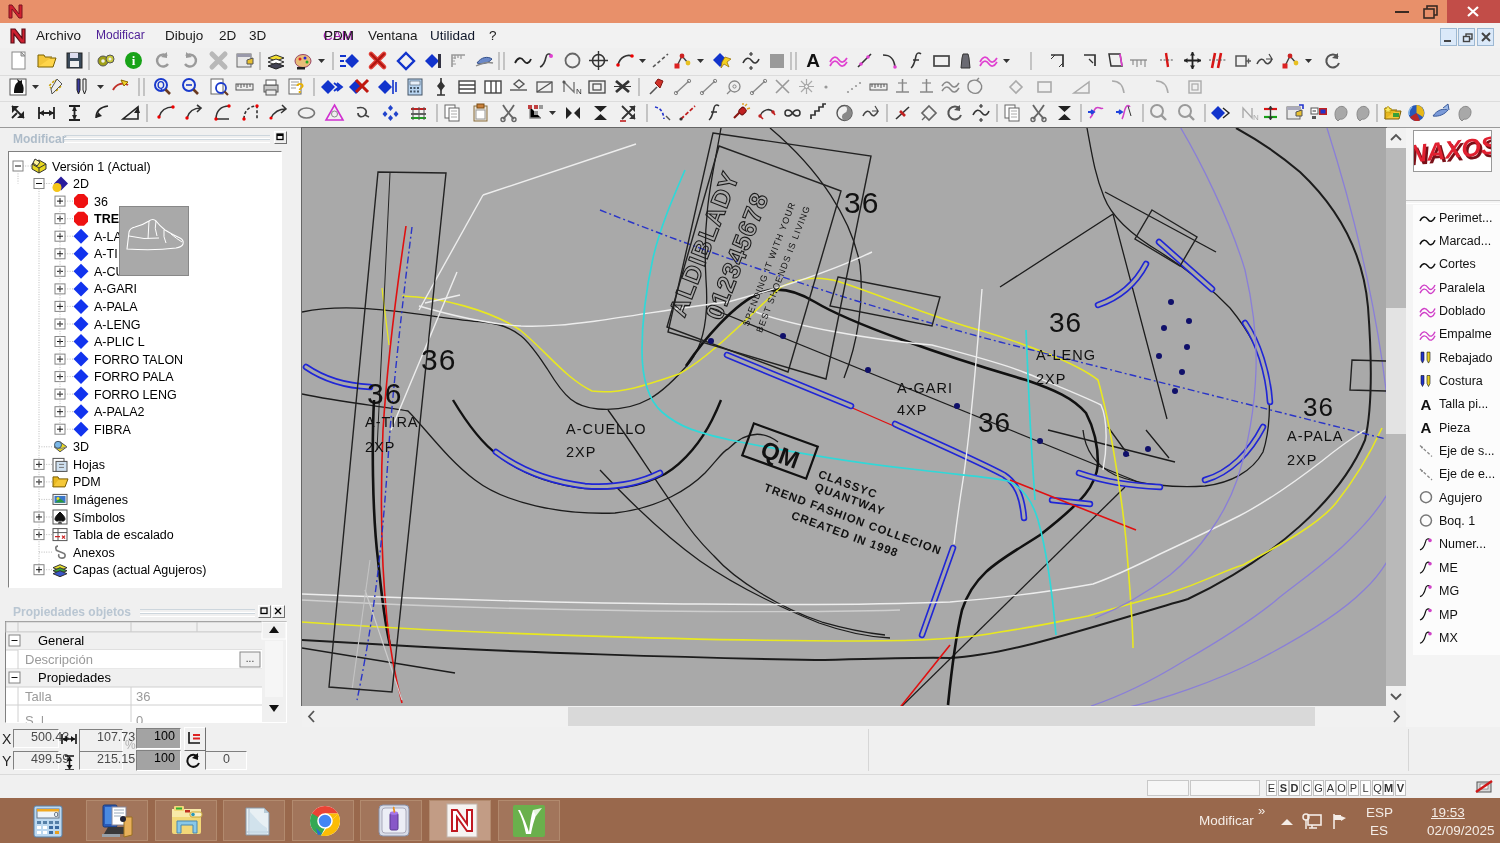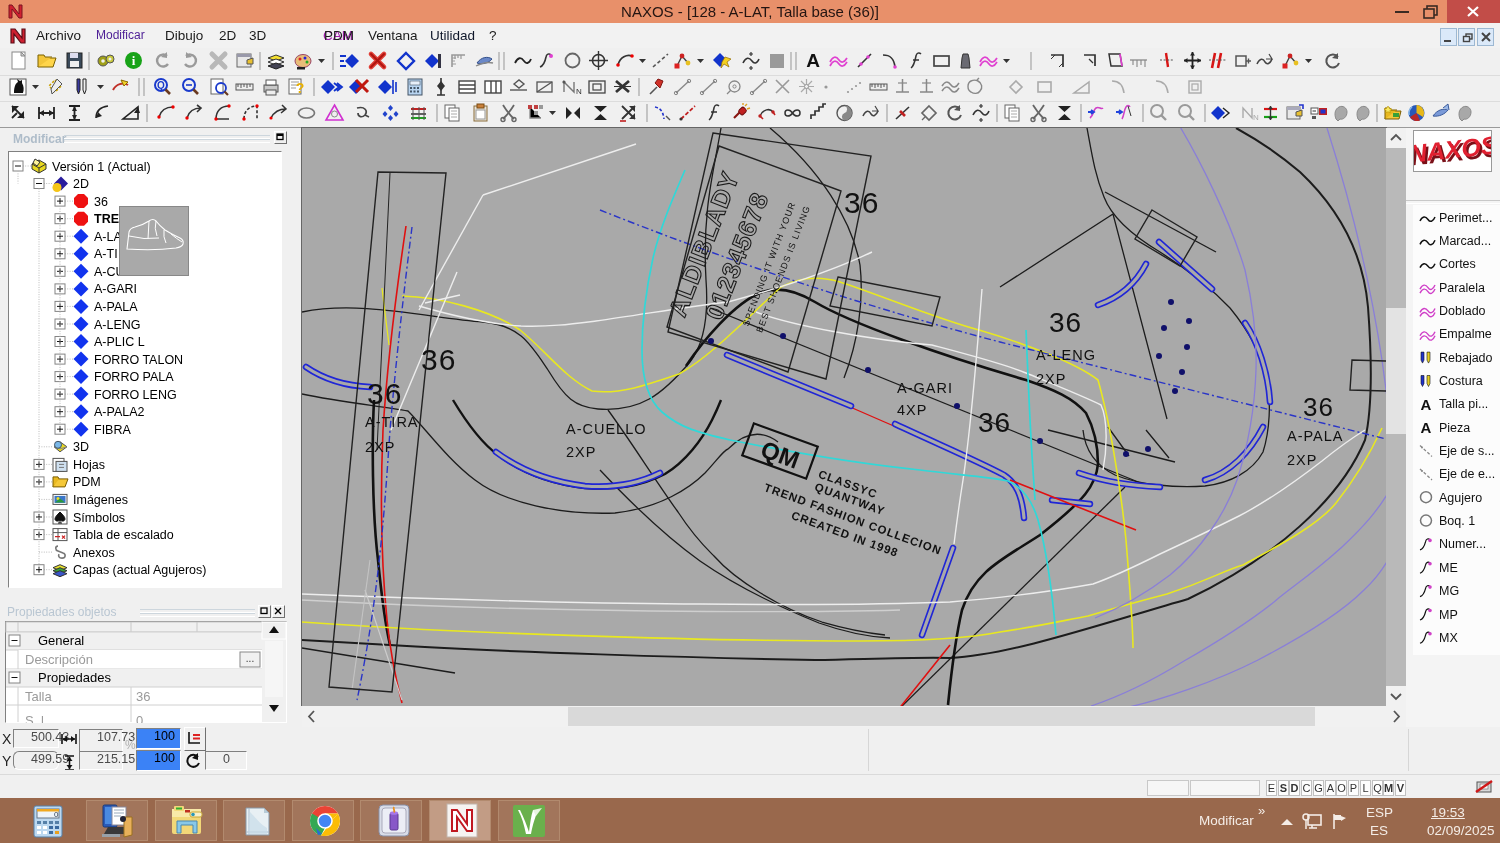--- a/index.html
+++ b/index.html
@@ -1,30 +1,29 @@
 <!DOCTYPE html>
 <html><head><meta charset="utf-8">
 <style>
 html,body{margin:0;padding:0;width:1500px;height:843px;overflow:hidden;
  font-family:"Liberation Sans",sans-serif;background:#f0f0f0;}
 .abs{position:absolute;}
 #root{position:absolute;left:0;top:0;width:1500px;height:843px;}
 .fld{position:absolute;border:1px solid;border-color:#808080 #fff #fff #808080;
  background:#f0f0f0;color:#4a4a4a;font-size:12.5px;padding-left:17px;box-sizing:border-box;}
-.fldw{background:#3b82f6;color:#000;}
+.fldw{background:#a3a3a3;color:#000;}
 </style></head><body>
 <div id="root">
 
 <div class="abs" style="left:0;top:0;width:1500px;height:23px;background:#e8906a;"></div>
 <div class="abs" style="left:7px;top:3px;width:17px;height:17px;">
  <svg width="17" height="17">
         <path d="M2 15 L2 2 L5 2 L12 11 L12 2 L15 2 L15 15 L12 15 L5 6 L5 15 Z" fill="#cf2030" stroke="#7a1520" stroke-width="1"></path>
       </svg>
 </div>
-<div class="abs" style="left:0;top:3px;width:1500px;text-align:center;font-size:15px;color:#241512;">NAXOS - [128 - A-LAT, Talla base (36)]</div>
 <div class="abs" style="left:1395px;top:11px;width:14px;height:2px;background:#3a2a22;"></div>
 <svg class="abs" style="left:1423px;top:5px;" width="16" height="14">
  <rect x="4" y="1" width="10" height="9" fill="none" stroke="#3a2a22" stroke-width="1.6"></rect>
  <rect x="1" y="4" width="10" height="9" fill="#e8906a" stroke="#3a2a22" stroke-width="1.6"></rect>
 </svg>
 <div class="abs" style="left:1447px;top:0;width:53px;height:23px;background:#c24d48;"></div>
 <svg class="abs" style="left:1465px;top:4px;" width="16" height="15">
  <path d="M3 3 L13 12 M13 3 L3 12" stroke="#fff" stroke-width="2.2"></path>
     </svg>
 
@@ -989,21 +988,21 @@
 </svg>
 
 <div class="abs" style="left:119px;top:206px;width:70px;height:70px;background:#a9a9a9;border:1px solid #888;box-sizing:border-box;"></div>
 <svg class="abs" style="left:119px;top:206px;" width="70" height="70">
  <path d="M8 43 L10 26 Q11 22 16 21 Q24 19 30 15 Q34 12 37 15 Q40 19 46 24 Q54 29 61 32 Q65 34 64 38 Q63 41 57 42 Q35 45 8 43 Z" fill="none" stroke="#fff" stroke-width="1.1"></path>
  <path d="M30 15 L29 33 M37 15 Q35 22 38 30 M10 30 Q25 34 40 32" fill="none" stroke="#fff" stroke-width="1"></path>
  <path d="M45 24 Q44 31 47 37 M52 28 Q58 33 63 36" fill="none" stroke="#fff" stroke-width="1"></path>
 </svg>
 
 <div class="abs" style="left:0;top:598px;width:292px;height:129px;background:#f0f0f0;"></div>
-<div class="abs" style="left:7px;top:605px;font-size:12px;font-weight:normal;color:#b9c6d2;">Propiedades objetos</div>
+<div class="abs" style="left:13px;top:605px;font-size:12px;font-weight:bold;color:#b9c6d2;">Propiedades objetos</div>
 <div class="abs" style="left:140px;top:609px;width:115px;height:2px;border-top:1px solid #cdd6dd;border-bottom:1px solid #fff;"></div>
 <div class="abs" style="left:140px;top:613px;width:115px;height:2px;border-top:1px solid #cdd6dd;border-bottom:1px solid #fff;"></div>
 <div class="abs" style="left:258px;top:605px;width:13px;height:13px;background:#f0f0f0;border:1px solid;border-color:#fff #707070 #707070 #fff;box-sizing:border-box;"></div>
 <svg class="abs" style="left:258px;top:605px;" width="13" height="13">
       <rect x="3" y="3" width="6" height="5.5" fill="none" stroke="#000" stroke-width="1.3"></rect>
     </svg>
 <div class="abs" style="left:272px;top:605px;width:13px;height:13px;background:#f0f0f0;border:1px solid;border-color:#fff #707070 #707070 #fff;box-sizing:border-box;"></div>
 <svg class="abs" style="left:272px;top:605px;" width="13" height="13">
       <path d="M3 3 L9 9 M9 3 L3 9" stroke="#000" stroke-width="1.4"></path>
     </svg>
@@ -1037,21 +1036,21 @@
  <path d="M264 12 L274 12 L269 5 Z" fill="#111"></path>
  <rect x="257" y="78" width="24" height="17" fill="#f0f0f0"></rect>
  <path d="M264 84 L274 84 L269 91 Z" fill="#111"></path>
  <rect x="260" y="20" width="18" height="56" fill="#f6f6f6"></rect>
 </svg>
 
 <div class="abs" style="left:0;top:727px;width:1500px;height:47px;background:#f0f0f0;"></div>
 <div class="abs" style="left:2px;top:731px;font-size:14px;color:#222;">X</div>
 <div class="abs" style="left:2px;top:753px;font-size:14px;color:#222;">Y</div>
 <div class="fld" style="left:13px;top:729px;width:46px;height:19px;">500.43</div>
-<div class="fld" style="left:13px;top:751px;width:46px;height:19px;border-radius:6px;">499.59</div>
+<div class="fld" style="left:13px;top:751px;width:46px;height:19px;">499.59</div>
 <svg class="abs" style="left:61px;top:730px;" width="17" height="40">
  <path d="M1 4 L1 14 M15 4 L15 14 M2 9 L14 9" stroke="#111" stroke-width="1.6"></path>
  <path d="M2 9 L6 6 L6 12 Z M14 9 L10 6 L10 12 Z" fill="#111"></path>
  <path d="M4 26 L13 26 M4 40 L13 40 M8.5 27 L8.5 39" stroke="#111" stroke-width="1.6"></path>
  <path d="M8.5 27 L5.5 31 L11.5 31 Z M8.5 39 L5.5 35 L11.5 35 Z" fill="#111"></path>
 </svg>
 <div class="fld" style="left:79px;top:729px;width:44px;height:32px;">107.73</div>
 <div class="fld" style="left:79px;top:751px;width:44px;height:19px;">215.15</div>
 <div class="abs" style="left:125px;top:738px;font-size:12px;color:#b0b0b0;">%</div>
 <div class="fld fldw" style="left:136px;top:728px;width:45px;height:21px;">100</div>

